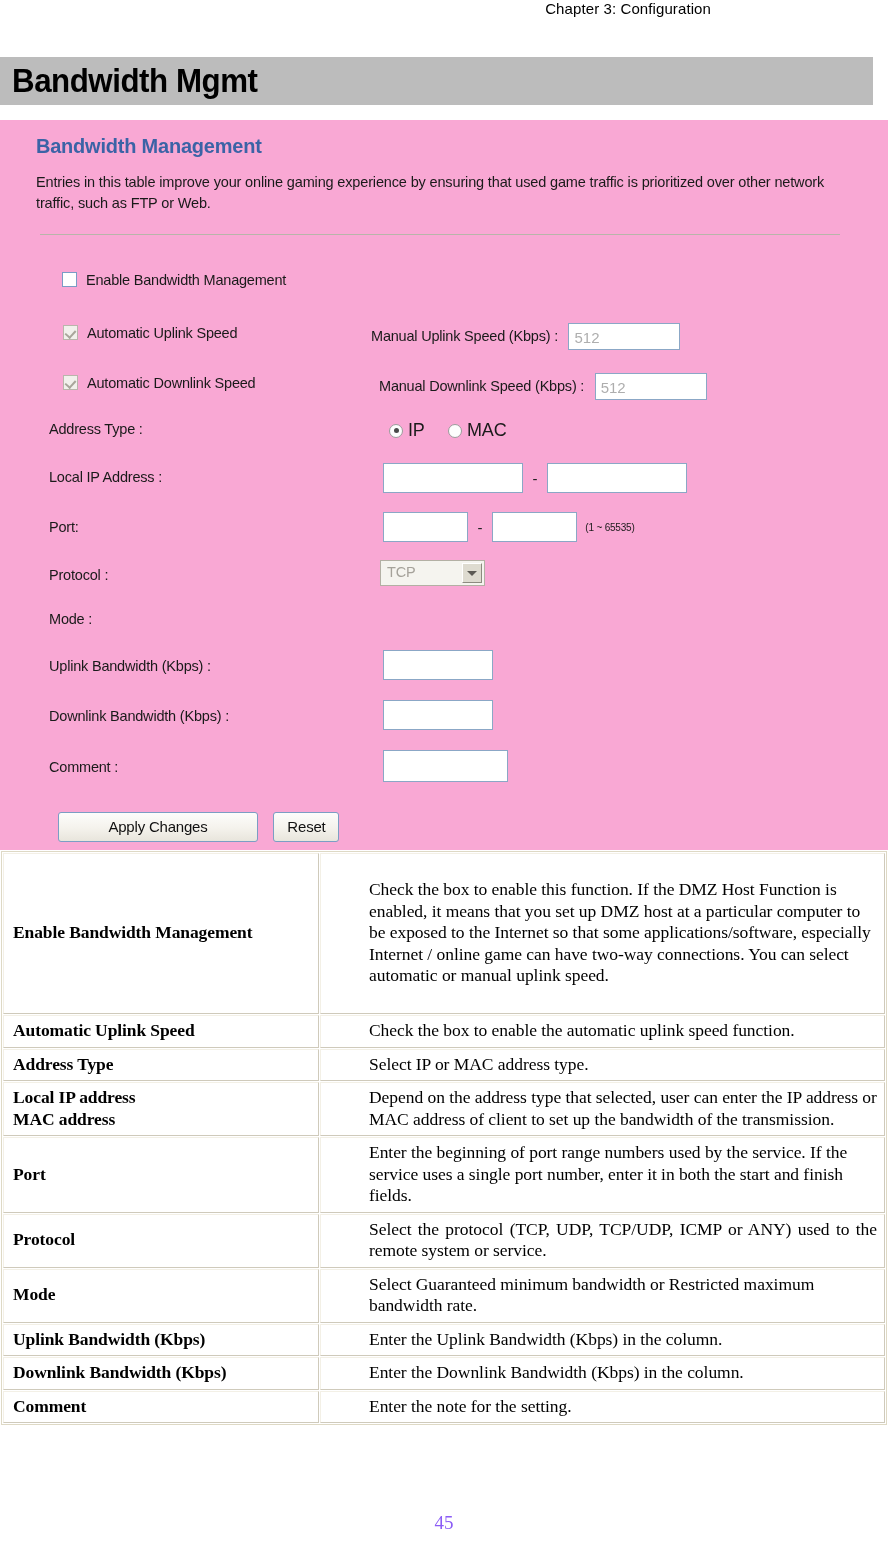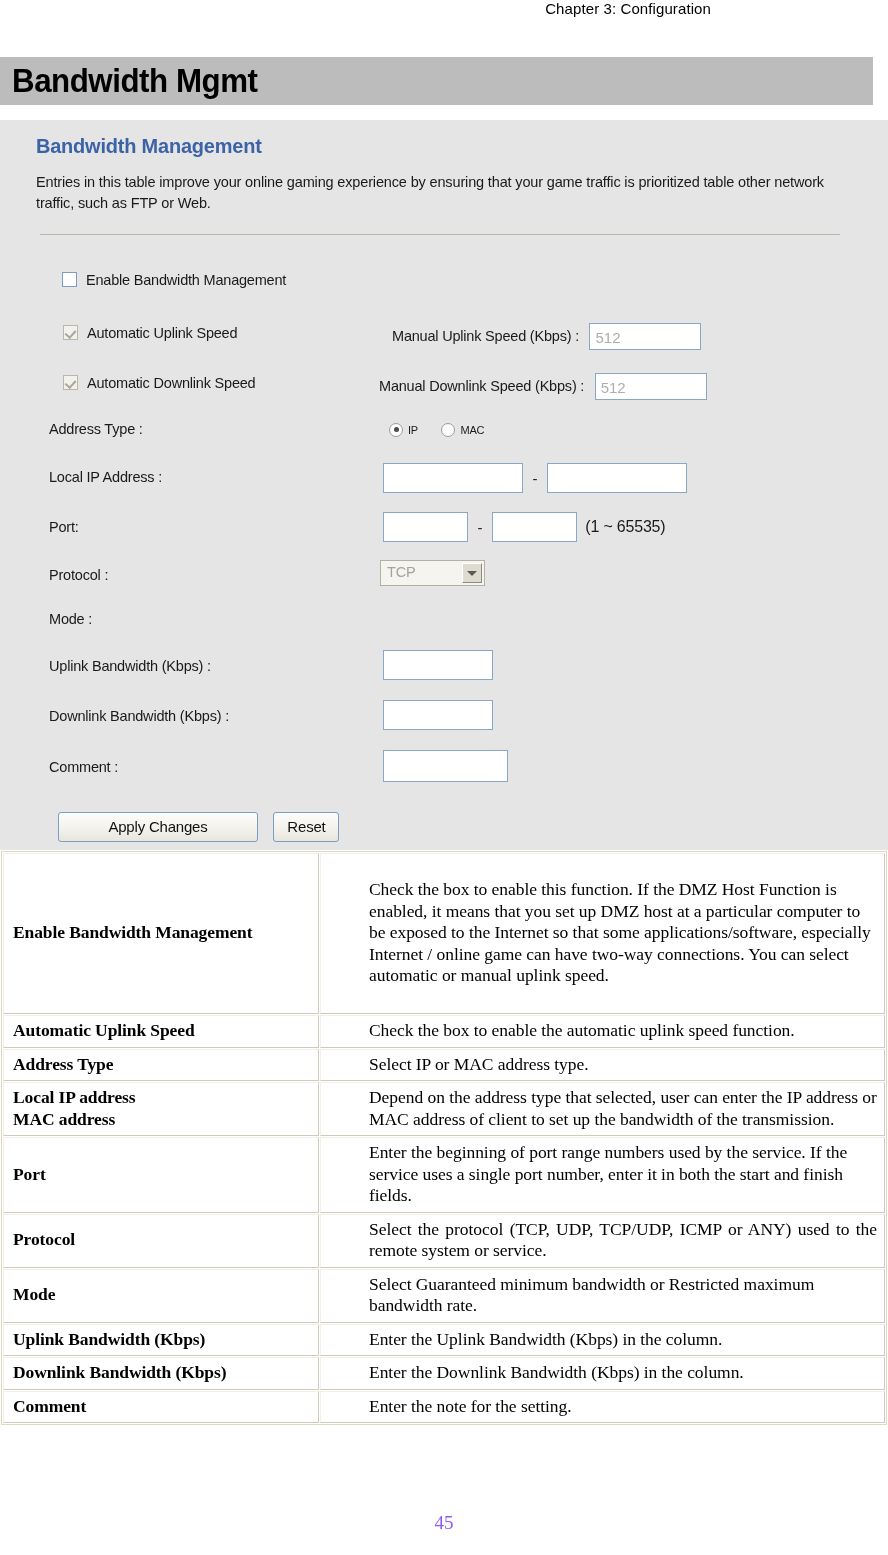--- a/index.html
+++ b/index.html
@@ -55,21 +55,21 @@
     white-space: nowrap;
   }
 
   
   .panel {
     position: absolute;
     left: 0px;
     top: 120px;
     width: 888px;
     height: 730px;
-    background: #e5e5e5;
+    background: #f9a8d4;
     font-family: "Liberation Sans", sans-serif;
     color: #1a1a1a;
   }
   .panel-heading {
     position: absolute;
     left: 36px;
     top: 14px;
     font-size: 21px;
     font-weight: bold;
     color: #3b63a6;
@@ -157,21 +157,21 @@
   }
   .cbx-label {
     font-size: 14.5px;
     color: #1a1a1a;
     letter-spacing: -.2px;
     margin-left: 9px;
     vertical-align: middle;
     white-space: nowrap;
   }
   .rdo-label {
-    font-size: 11px;
+    font-size: 18px;
     color: #1a1a1a;
     letter-spacing: -.2px;
     margin-left: 5px;
     vertical-align: middle;
   }
 
   
   .tin {
     display: inline-block;
     border: 1px solid #8ba7c6;
@@ -190,21 +190,21 @@
 
   .dash {
     display: inline-block;
     font-size: 15px;
     color: #222;
     vertical-align: middle;
     margin: 0 5px;
   }
   .rangehint {
     display: inline-block;
-    font-size: 16px;
+    font-size: 10px;
     color: #1a1a1a;
     vertical-align: middle;
     margin-left: 4px;
     letter-spacing: -.2px;
   }
 
   
   .sel {
     display: inline-block;
     position: relative;
@@ -313,31 +313,31 @@
   <span>Chapter 3: Configuration</span>
 </div>
 
 <div class="title-band">
   <div class="title-text">Bandwidth Mgmt</div>
 </div>
 
 <div class="panel">
 
   <div class="panel-heading">Bandwidth Management</div>
-  <div class="panel-desc">Entries in this table improve your online gaming experience by ensuring that your game traffic is prioritized table other network traffic, such as FTP or Web.</div>
+  <div class="panel-desc">Entries in this table improve your online gaming experience by ensuring that used game traffic is prioritized over other network traffic, such as FTP or Web.</div>
   <div class="panel-rule"></div>
 
   <div class="row" style="left:62px; top:150px;">
     <span class="cbx"></span><span class="cbx-label">Enable Bandwidth Management</span>
   </div>
 
   <div class="row" style="left:63px; top:203px;">
     <span class="cbx disabled checked"></span><span class="cbx-label">Automatic Uplink Speed</span>
   </div>
-  <div class="row" style="left:392px; top:203px;">
+  <div class="row" style="left:371px; top:203px;">
     <span class="fieldlabel">Manual Uplink Speed (Kbps) :</span>
     <span class="tin" style="width:112px; margin-left:6px;">512</span>
   </div>
 
   <div class="row" style="left:63px; top:253px;">
     <span class="cbx disabled checked"></span><span class="cbx-label">Automatic Downlink Speed</span>
   </div>
   <div class="row" style="left:379px; top:253px;">
     <span class="fieldlabel">Manual Downlink Speed (Kbps) :</span>
     <span class="tin" style="width:112px; margin-left:6px;">512</span>

